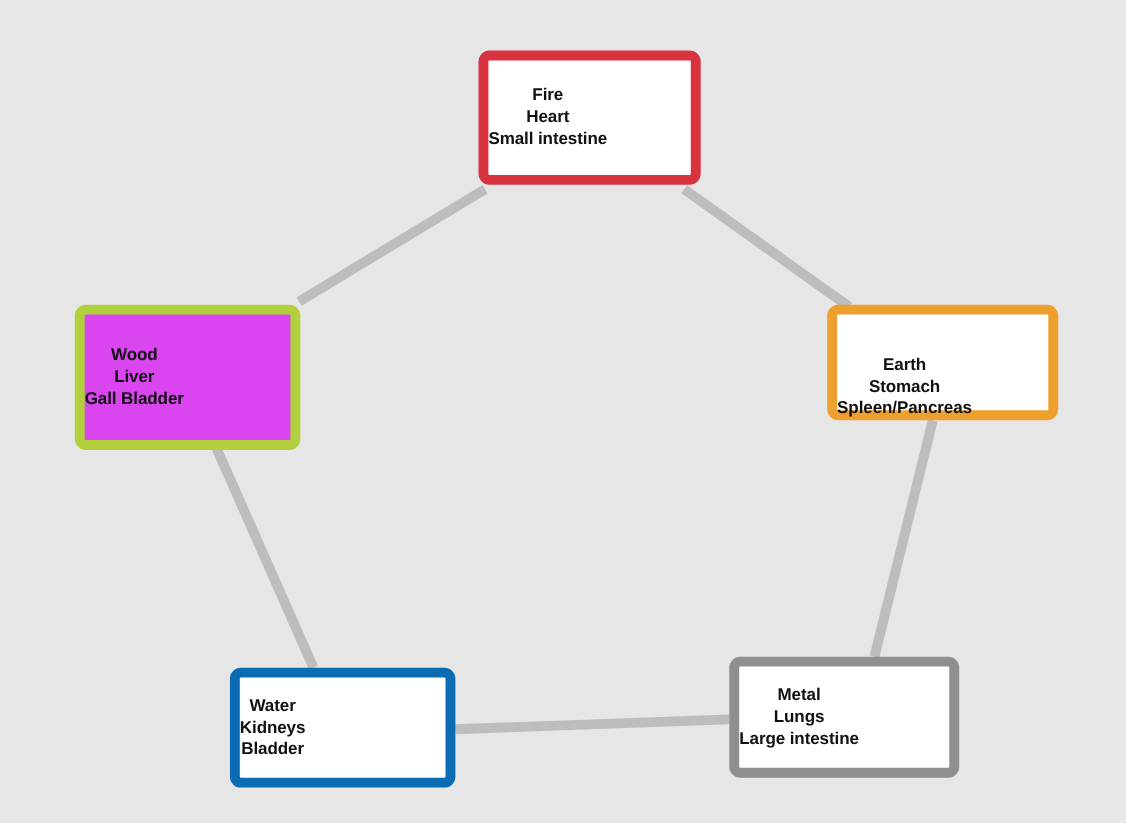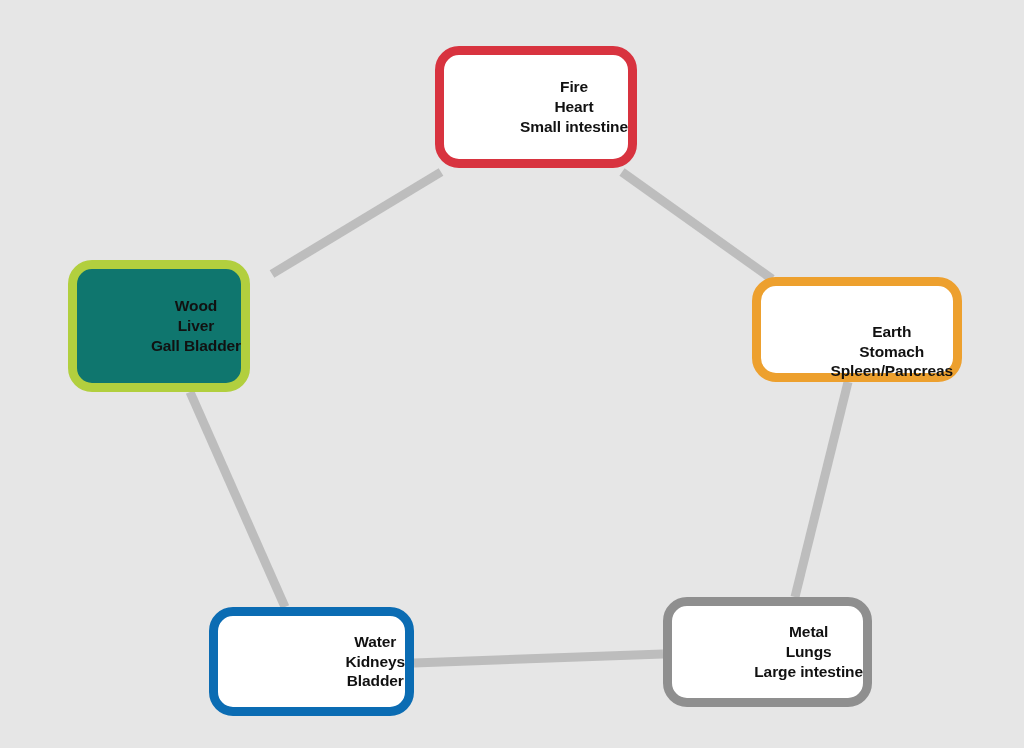--- a/index.html
+++ b/index.html
@@ -26,24 +26,24 @@
     top: 0;
     width: 1024px;
     height: 748px;
   }
   .node {
     position: absolute;
     box-sizing: border-box;
     background: #ffffff;
     border-style: solid;
     border-width: 9px;
-    border-radius: 24px;
+    border-radius: 10px;
     display: flex;
     align-items: center;
-    justify-content: flex-end;
+    justify-content: flex-start;
     z-index: 5;
   }
   .node-text {
     text-align: center;
     color: #111111;
     font-weight: bold;
     font-size: 15.5px;
     line-height: 1.28;
     letter-spacing: -0.1px;
     white-space: pre-line;
@@ -82,19 +82,19 @@
 Lungs
 Large intestine</span>
   </div>
 
   <div class="node" style="left: 209px; top: 607px; width: 205px; height: 109px; border-color: rgb(11, 108, 179); background: rgb(255, 255, 255);">
     <span class="node-text" style="color: rgb(17, 17, 17);">Water
 Kidneys
 Bladder</span>
   </div>
 
-  <div class="node" style="left: 68px; top: 260px; width: 182px; height: 132px; border-color: rgb(178, 207, 62); background: #0f766e;">
+  <div class="node" style="left: 68px; top: 277px; width: 205px; height: 132px; border-color: rgb(178, 207, 62); background: #d946ef;">
     <span class="node-text" style="color: rgb(17, 17, 17);">Wood
 Liver
 Gall Bladder</span>
   </div>
 
 </div>
 
 </body></html>

